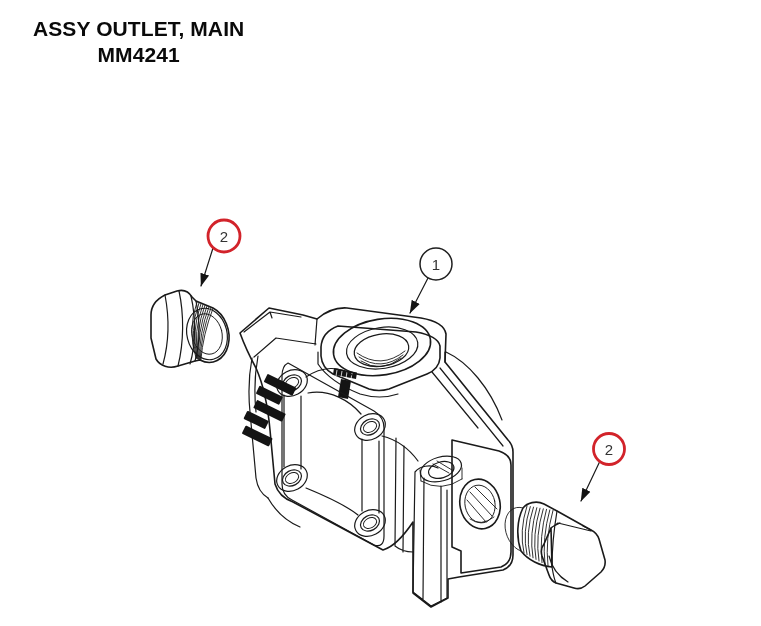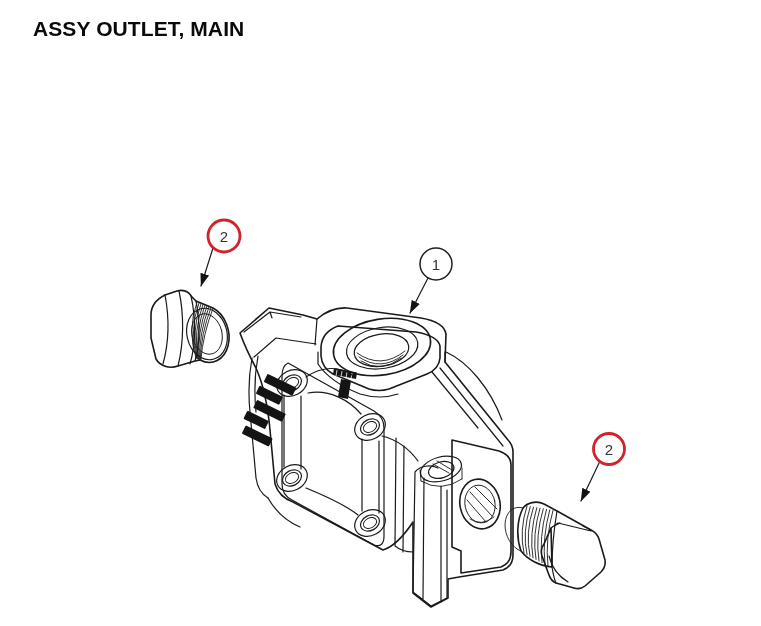--- a/index.html
+++ b/index.html
@@ -31,20 +31,21 @@
     font-size:15px;fill:#333333;text-anchor:middle;
   }
 </style>
 </head>
 <body>
 
 <div class="canvas">
 
   <header class="title-block">
     <div class="title-line">ASSY OUTLET, MAIN</div>
+    <div class="title-line">MM4241</div>
   </header>
 
   <svg class="drawing" width="761" height="626" viewBox="0 0 761 626">
 
     <defs>
       <marker id="arrow" markerUnits="userSpaceOnUse" markerWidth="14" markerHeight="11" refX="12.5" refY="5.5" orient="auto">
         <path d="M0,1 L13,5.5 L0,10 Z" fill="#141414"></path>
       </marker>
     </defs>
 

